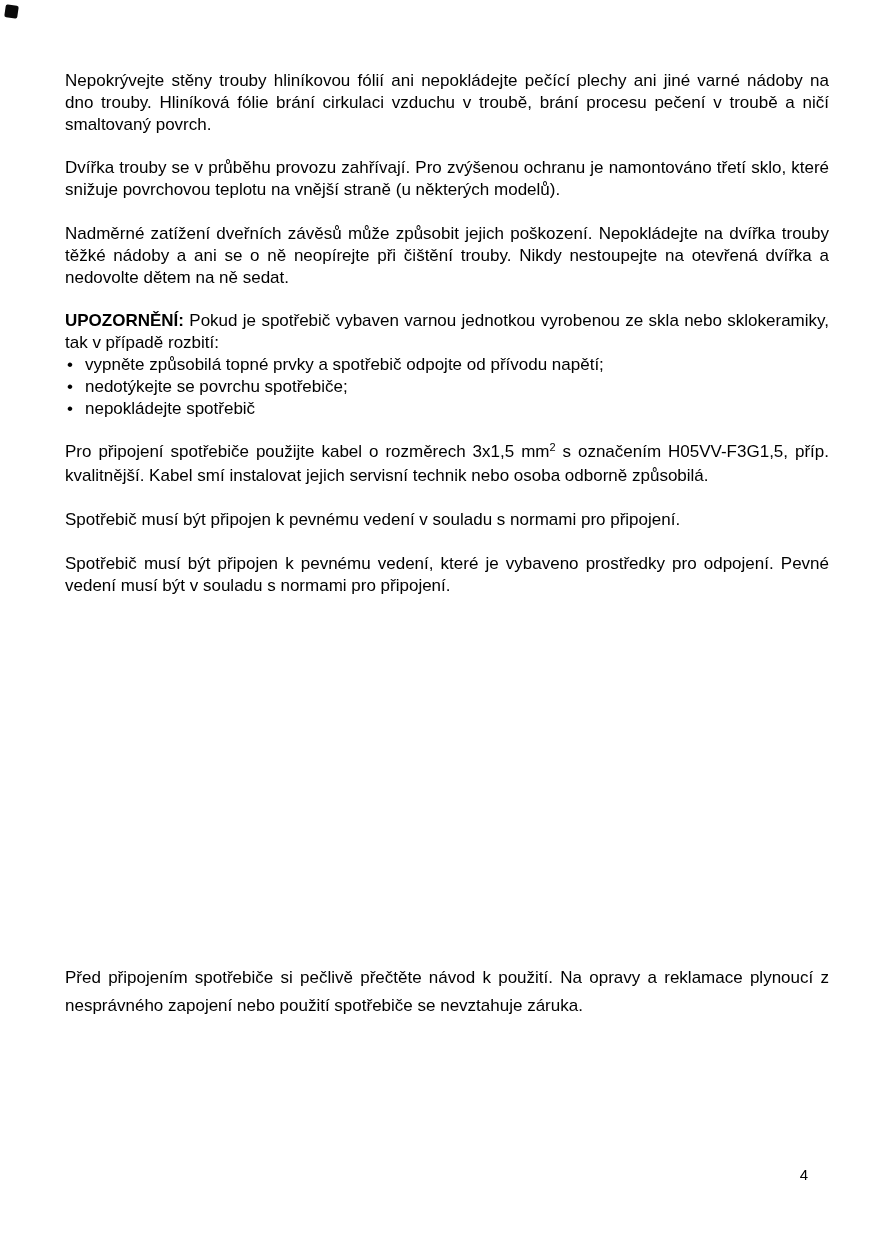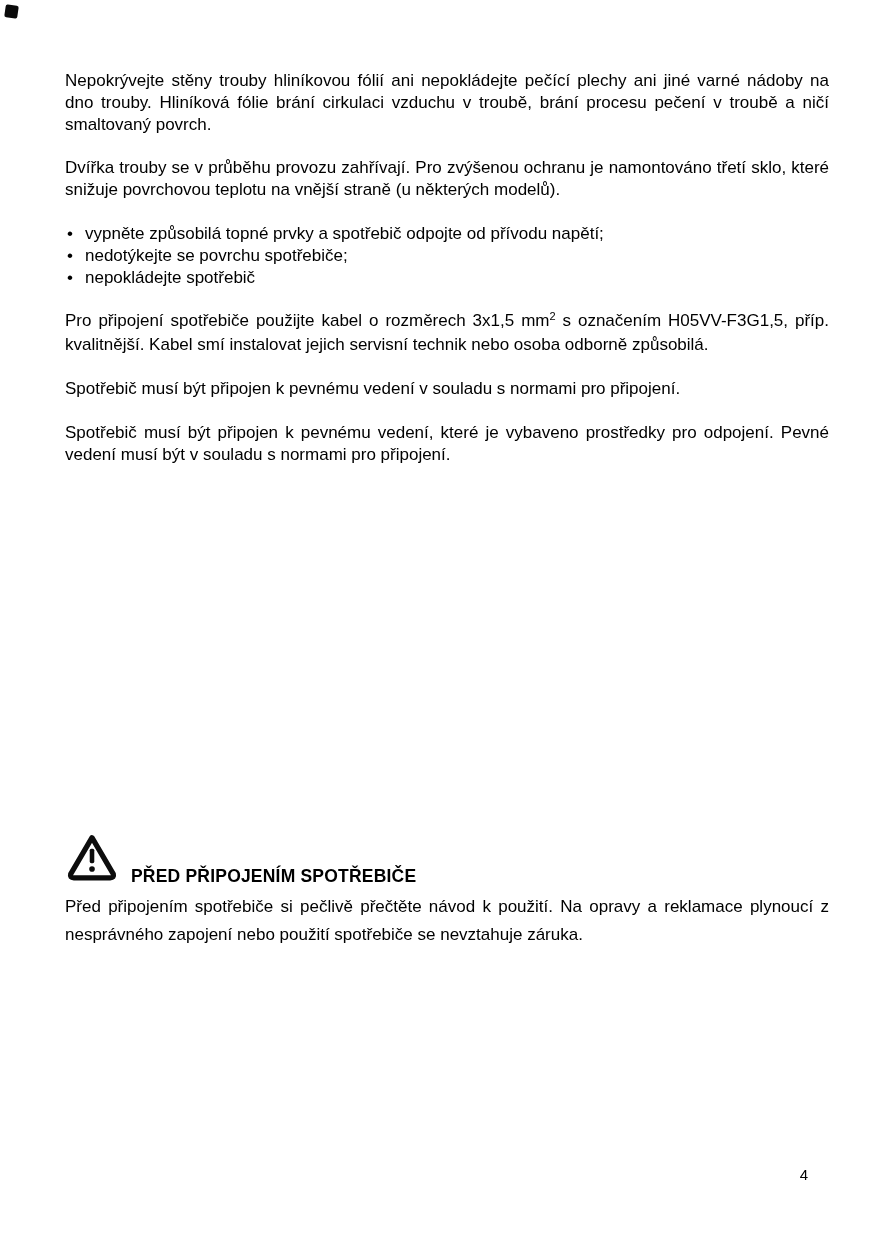--- a/index.html
+++ b/index.html
@@ -92,22 +92,24 @@
 <body>
 
 <div class="page">
 
   <div class="scan-mark"></div>
 
   <p class="body-par">Nepokrývejte stěny trouby hliníkovou fólií ani nepokládejte pečící plechy ani jiné varné nádoby na dno trouby. Hliníková fólie brání cirkulaci vzduchu v troubě, brání procesu pečení v troubě a ničí smaltovaný povrch.</p>
 
   <p class="body-par">Dvířka trouby se v průběhu provozu zahřívají. Pro zvýšenou ochranu je namontováno třetí sklo, které snižuje povrchovou teplotu na vnější straně (u některých modelů).</p>
 
+  <p class="body-par">Nadměrné zatížení dveřních závěsů může způsobit jejich poškození. Nepokládejte na dvířka trouby těžké nádoby a ani se o ně neopírejte při čištění trouby. Nikdy nestoupejte na otevřená dvířka a nedovolte dětem na ně sedat.</p>
 
 
+  <p class="body-par no-gap"><span class="bold">UPOZORNĚNÍ:</span><span> Pokud je spotřebič vybaven varnou jednotkou vyrobenou ze skla nebo sklokeramiky, tak v případě rozbití:</span></p>
 
   <ul class="bullet-list">
     <li>
       <span class="bullet">•</span>
       <span>vypněte způsobilá topné prvky a spotřebič odpojte od přívodu napětí;</span>
     </li>
     <li>
       <span class="bullet">•</span>
       <span>nedotýkejte se povrchu spotřebiče;</span>
     </li>
@@ -118,28 +120,18 @@
   </ul>
 
   <p class="body-par"><span>Pro připojení spotřebiče použijte kabel o rozměrech 3x1,5 mm</span><span class="sup">2</span><span> s označením H05VV-F3G1,5, příp. kvalitnější. Kabel smí instalovat jejich servisní technik nebo osoba odborně způsobilá.</span></p>
 
   <p class="body-par">Spotřebič musí být připojen k pevnému vedení v souladu s normami pro připojení.</p>
 
   <p class="body-par no-gap">Spotřebič musí být připojen k pevnému vedení, které je vybaveno prostředky pro odpojení. Pevné vedení musí být v souladu s normami pro připojení.</p>
 
   <div class="spacer"></div>
 
-  <div class="warn-head-row">
-    <span class="warn-icon">
-      <svg width="50" height="50" viewBox="0 0 48 48" aria-hidden="true">
-        <path d="M24 4.5 L44.5 39.5 Q45.5 43 41.5 43 L6.5 43 Q2.5 43 3.5 39.5 Z" fill="none" stroke="#0d0d0d" stroke-width="5" stroke-linejoin="round"></path>
-        <rect x="21.8" y="15" width="4.4" height="14" rx="1.6" fill="#0d0d0d"></rect>
-        <circle cx="24" cy="34.5" r="2.7" fill="#0d0d0d"></circle>
-      </svg>
-    </span>
-    <span class="warn-heading">PŘED PŘIPOJENÍM SPOTŘEBIČE</span>
-  </div>
 
   <p class="warn-body">Před připojením spotřebiče si pečlivě přečtěte návod k použití. Na opravy a reklamace plynoucí z nesprávného zapojení nebo použití spotřebiče se nevztahuje záruka.</p>
 
   <div class="page-number">4</div>
 
 </div>
 
 </body></html>

